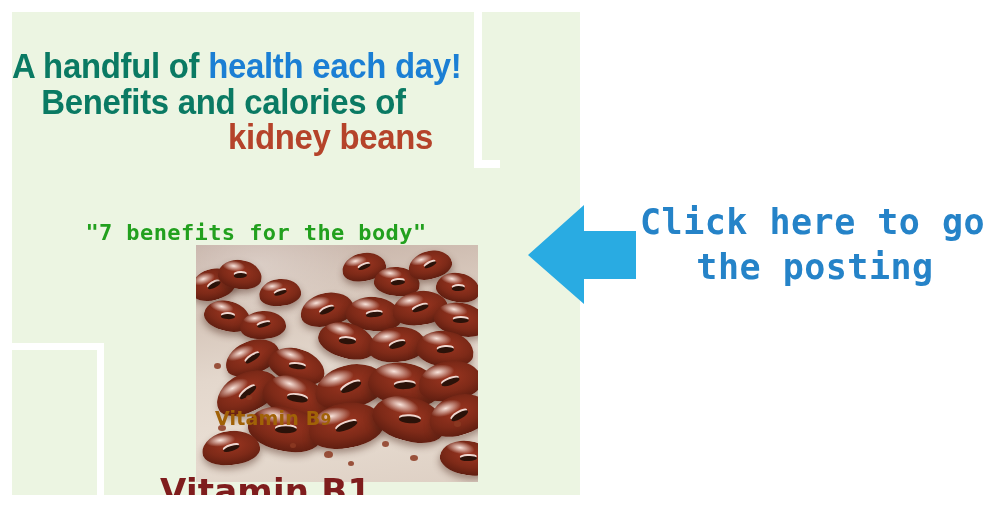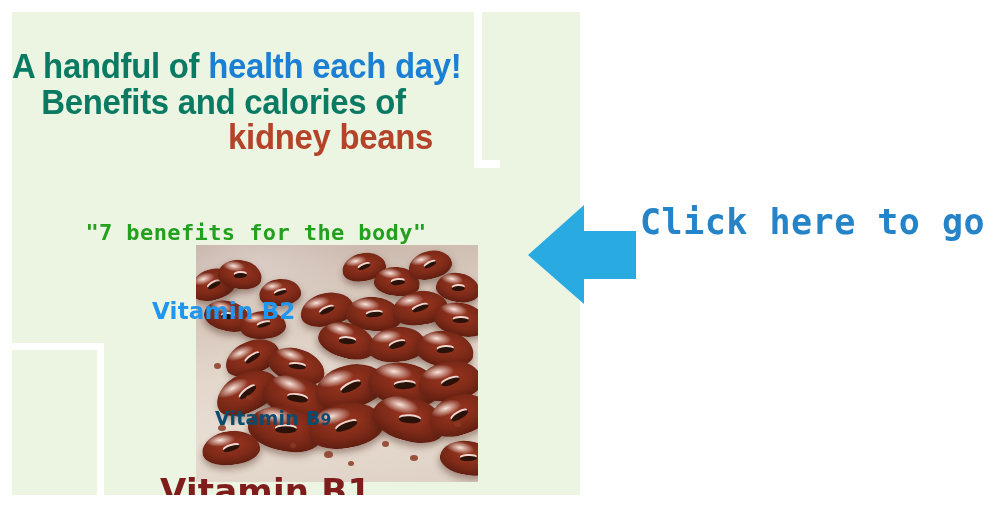--- a/index.html
+++ b/index.html
@@ -151,21 +151,21 @@
   .vit {
     position: absolute;
     font-family: "DejaVu Sans", sans-serif;
     font-size: 21px;
     font-weight: bold;
     white-space: nowrap;
     letter-spacing: 0.2px;
   }
   #vit-c  { left: 338px; top: 241px; color: #ffa800; font-size: 25px; }
   #vit-b2 { left: 140px; top: 286px; color: #1f97f0; font-size: 23px; }
-  #vit-b9 { left: 203px; top: 395px; color: #0c4a6e; font-size: 19px; }
+  #vit-b9 { left: 203px; top: 395px; color: #a16207; font-size: 19px; }
   #vit-b6 { left: 340px; top: 452px; color: #9a3dd6; font-size: 19px; }
   #vit-b1 { left: 148px; top: 459px; color: #7f1d1d; font-size: 34px; text-decoration: underline; }
   .vit-sub { font-size: 0.82em; }
 
   
   #cta-arrow {
     position: absolute;
     left: 528px;
     top: 205px;
     width: 108px;
@@ -245,26 +245,26 @@
       <div class="crumb" style="left:50px;  top:150px; width:6px;  height:5px;"></div>
       <div class="crumb" style="left:22px;  top:180px; width:8px;  height:6px;"></div>
       <div class="crumb" style="left:128px; top:206px; width:9px;  height:7px;"></div>
       <div class="crumb" style="left:152px; top:216px; width:6px;  height:5px;"></div>
       <div class="crumb" style="left:186px; top:196px; width:7px;  height:6px;"></div>
       <div class="crumb" style="left:214px; top:210px; width:8px;  height:6px;"></div>
       <div class="crumb" style="left:94px;  top:198px; width:6px;  height:5px;"></div>
       <div class="crumb" style="left:258px; top:176px; width:7px;  height:6px;"></div>
     </div>
 
-    <div class="vit" id="vit-b2">Vitamin B2</div>
     <div class="vit" id="vit-b9"><span>Vitamin B</span><span class="vit-sub">9</span></div>
     <div class="vit" id="vit-b1">Vitamin B1</div>
   </div>
 
   <svg id="cta-arrow" viewBox="0 0 108 99">
     <polygon points="0,50 56,0 56,26 108,26 108,74 56,74 56,99" fill="#29abe2"></polygon>
   </svg>
 
   <div id="cta-text">
     <span class="cta-line">Click here to go to</span>
+    <span class="cta-line">the posting</span>
   </div>
 
 </div>
 
 </body></html>

